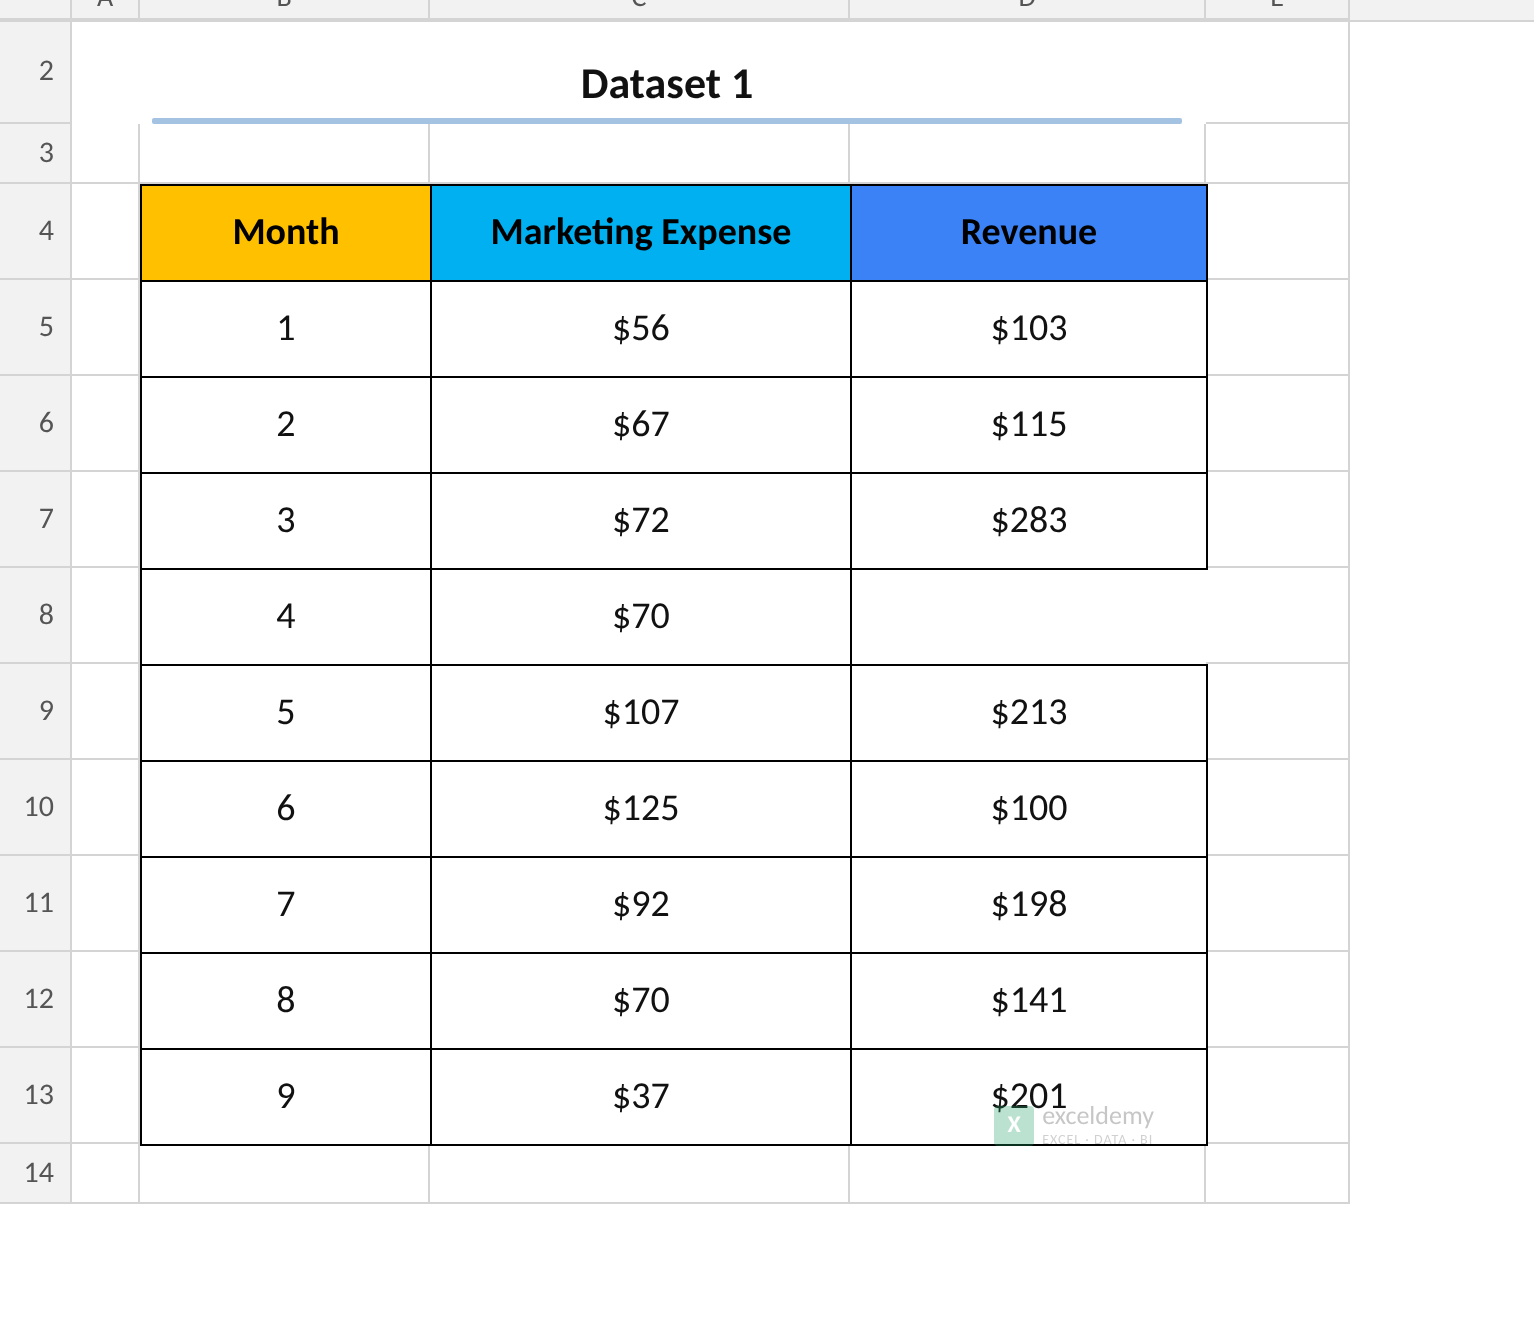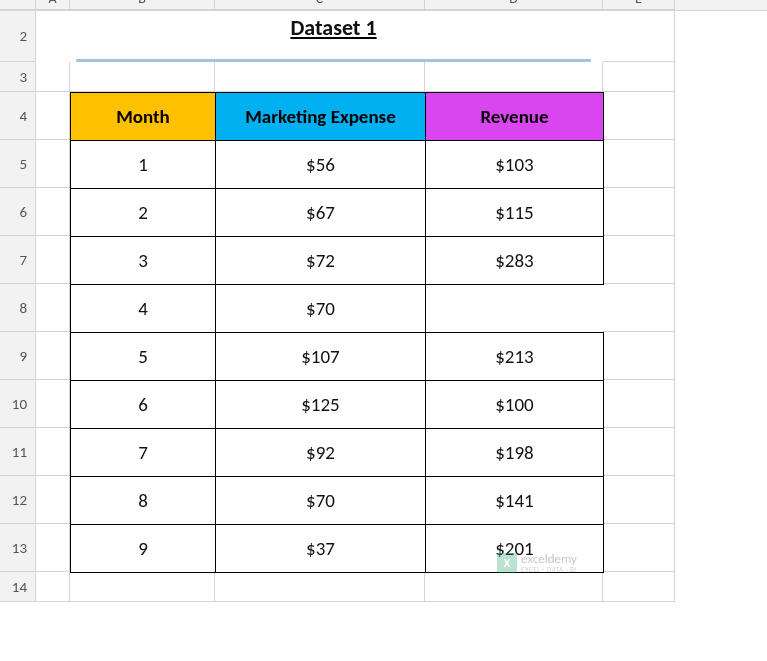--- a/index.html
+++ b/index.html
@@ -45,23 +45,22 @@
       border-bottom: 1px solid #d4d4d4;
       background: #fff;
     }
     
     .title-wrap {
       grid-column: 2 / 6;
       grid-row: 2;
       display: flex;
       flex-direction: column;
       align-items: center;
-      justify-content: space-between;
+      justify-content: flex-end;
       padding: 4px 12px 0 40px;
-      text-decoration: underline;
     }
     .title {
       font-size: 22px;
       font-weight: bold;
       color: #111;
       margin-bottom: 4px;
     }
     .title-underline {
       height: 3px;
       width: 100%;
@@ -72,21 +71,21 @@
     .th {
       font-weight: bold;
       font-size: 19px;
       display: flex;
       align-items: center;
       justify-content: center;
       border: 1px solid #000;
     }
     .th-b { background: #ffc000; }
     .th-c { background: #00b0f0; }
-    .th-d { background: #d946ef; }
+    .th-d { background: #3b82f6; }
     .td {
       display: flex;
       align-items: center;
       justify-content: center;
       font-size: 19px;
       color: #111;
       border: 1px solid #000;
       background: #fff;
     }
     

